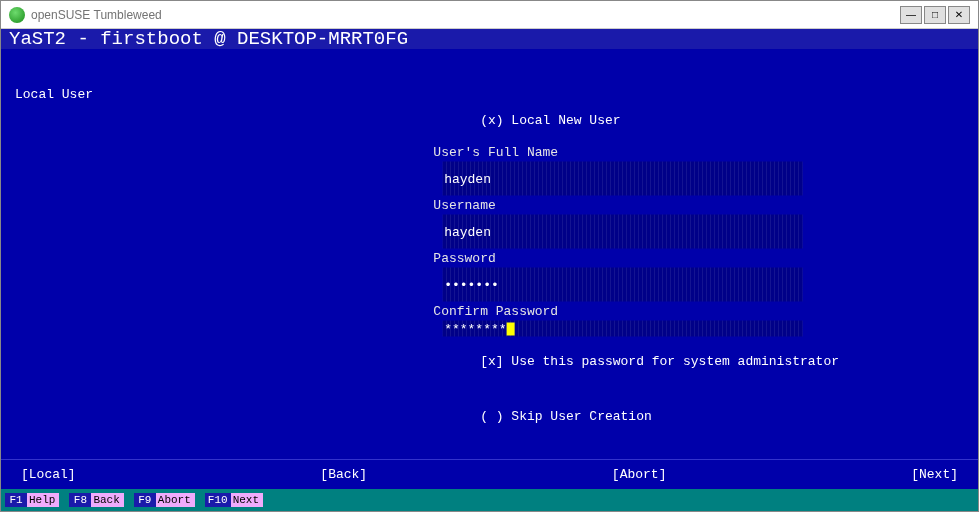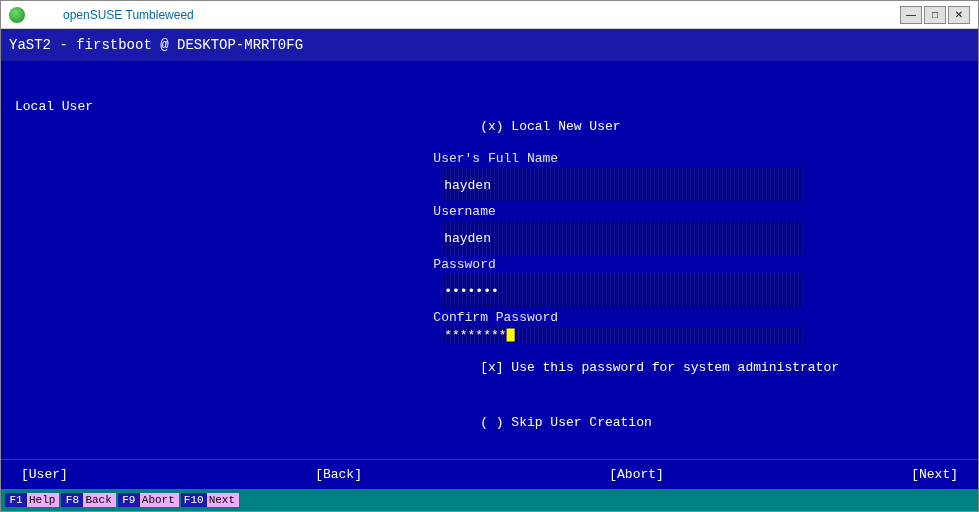--- a/index.html
+++ b/index.html
@@ -30,23 +30,22 @@
     .title-bar-icon {
       width: 16px;
       height: 16px;
       border-radius: 50%;
       background: radial-gradient(circle at 40% 35%, #6ddb6d, #1a8c1a);
       flex-shrink: 0;
     }
     .title-bar-text {
       font-family: Arial, sans-serif;
       font-size: 12px;
-      color: #0369a1;
+      color: #737373;
       flex: 1;
-      margin-left: 32px;
     }
     .window-controls {
       display: flex;
       gap: 2px;
     }
     .win-btn {
       width: 22px;
       height: 18px;
       background: #e0e0e0;
       border: 1px solid #888;
@@ -54,23 +53,23 @@
       align-items: center;
       justify-content: center;
       font-size: 10px;
       cursor: pointer;
       font-family: Arial, sans-serif;
     }
     .yast-bar {
       background: #1a1aaa;
       color: white;
       font-family: 'Courier New', Courier, monospace;
-      font-size: 14px;
+      font-size: 19px;
       padding: 3px 8px;
-      height: 32px;
+      height: 20px;
       display: flex;
       align-items: center;
       flex-shrink: 0;
     }
     .main-content {
       background: #0000aa;
       flex: 1;
       display: flex;
       flex-direction: column;
       position: relative;
@@ -156,21 +155,21 @@
       font-family: 'Courier New', Courier, monospace;
       font-size: 13px;
       cursor: pointer;
     }
     .hotkey-bar {
       background: #008080;
       height: 22px;
       display: flex;
       align-items: center;
       padding: 0 4px;
-      gap: 0;
+      gap: 8px;
       flex-shrink: 0;
     }
     .hotkey-item {
       display: flex;
       align-items: center;
       margin-right: 2px;
     }
     .hotkey-key {
       background: #1a1aaa;
       color: #ffffff;
@@ -267,21 +266,21 @@
           <span>[x] Use this password for system administrator</span>
         </div>
 
         <div class="radio-row">
           <span>( ) Skip User Creation</span>
         </div>
       </div>
     </div>
 
     <div class="nav-bar">
-      <span class="nav-btn">[User]</span>
+      <span class="nav-btn">[Local]</span>
       <span class="nav-btn">[Back]</span>
       <span class="nav-btn">[Abort]</span>
       <span class="nav-btn">[Next]</span>
     </div>
 
     <div class="hotkey-bar">
       <div class="hotkey-item">
         <span class="hotkey-key">F1</span>
         <span class="hotkey-label">Help</span>
       </div>

